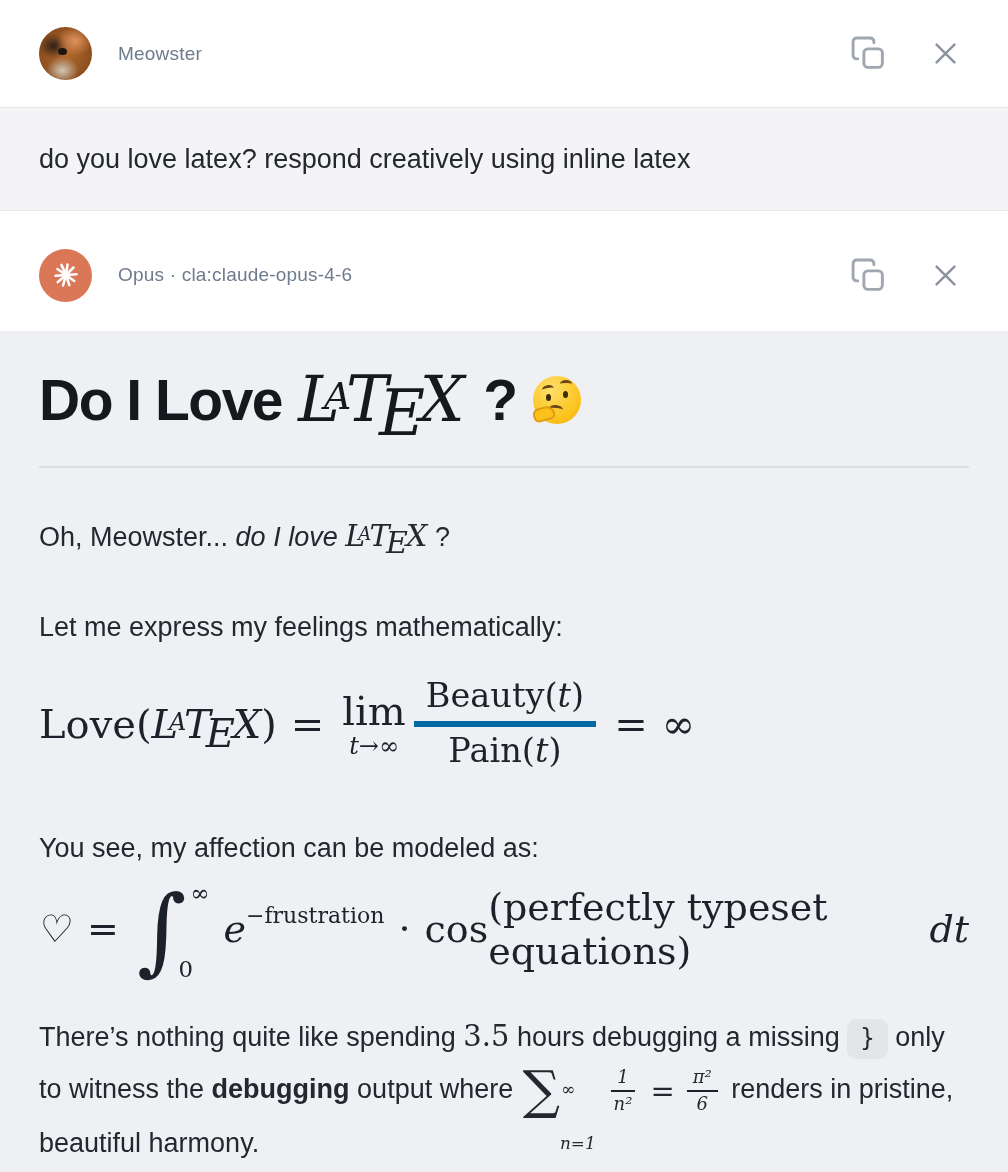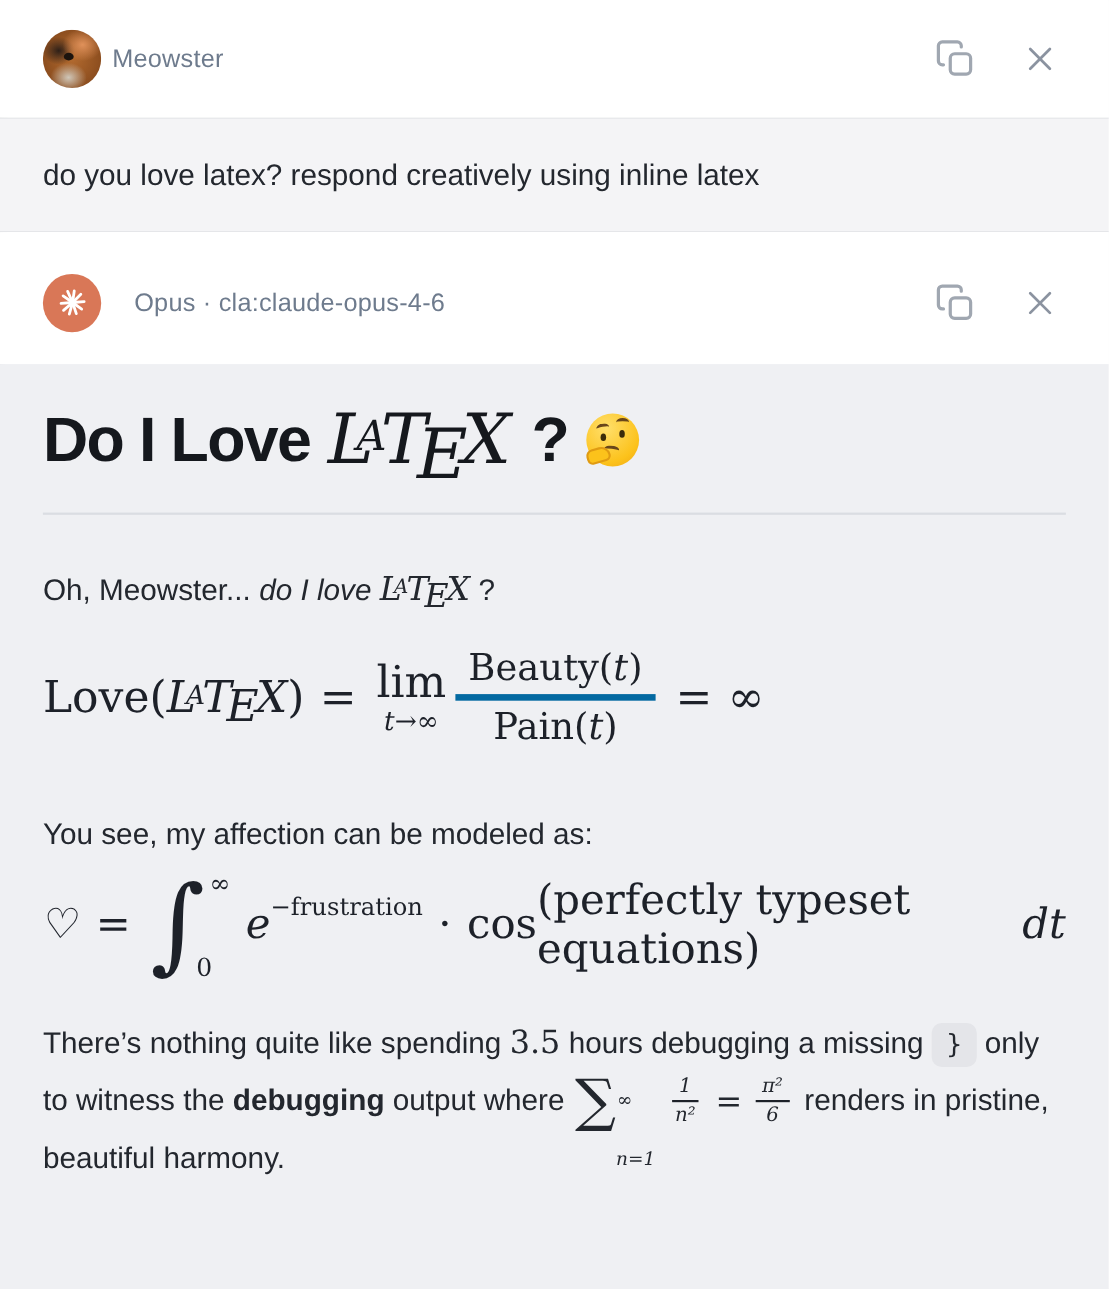--- a/index.html
+++ b/index.html
@@ -5,31 +5,31 @@
   * { box-sizing: border-box; margin: 0; padding: 0; }
   html,body { width:1008px; height:1172px; }
   body { font-family:"Liberation Sans", sans-serif; color:#23272e; background:#fff; overflow:hidden; }
 
   .panel { width:1008px; height:1172px; display:flex; flex-direction:column;
            box-shadow: inset 7px 0 9px -7px rgba(40,45,60,.35); position:relative; }
 
   
   .turn-header { background:#fff; display:flex; align-items:center; padding:0 46px 0 39px; flex:0 0 auto; }
   .header-user  { height:107px; }
-  .header-model { height:120px; padding-top:8px;gap:20px; }
+  .header-model { height:120px; padding-top:8px; }
   .avatar { width:53px; height:53px; border-radius:50%; flex:0 0 auto; position:relative; overflow:hidden; }
   .cat-avatar { background:
       radial-gradient(ellipse 55% 45% at 68% 26%, #e0915a 0%, rgba(224,138,74,0) 62%),
       radial-gradient(ellipse 42% 36% at 27% 36%, #2e2018 0%, rgba(46,32,24,0) 66%),
       radial-gradient(ellipse 52% 42% at 44% 82%, #cfc6b8 0%, rgba(207,198,184,0) 60%),
       radial-gradient(circle at 50% 50%, #b26a2f 0%, #86491c 82%); }
   .cat-avatar::after { content:""; position:absolute; left:35%; top:40%; width:9px; height:7px;
       border-radius:50%; background:#1c140e; }
   .claude-avatar { background:#d97757; display:flex; align-items:center; justify-content:center; }
-  .turn-name { margin-left:10px; font-size:23px; color:#6e7b8d; letter-spacing:.2px; }
+  .turn-name { margin-left:26px; font-size:19px; color:#6e7b8d; letter-spacing:.2px; }
   .header-actions { margin-left:auto; display:flex; align-items:center; gap:42px; }
   .icon-btn { background:none; border:none; padding:0; cursor:pointer; display:flex; align-items:center; }
 
   
   .msg-box { height:104px; background:#f4f4f6; border-top:1px solid #e5e6e9; border-bottom:1px solid #e5e6e9;
              display:flex; align-items:center; padding:16px 39px; flex:0 0 auto; }
   .msg-text { font-size:27px; color:#23272e; }
 
   
   .response { flex:1 1 auto; background:#eff0f3; padding:30px 39px 0; overflow:hidden; }
@@ -185,20 +185,21 @@
 
     <hr class="resp-hr">
 
     <p class="para p1">
       <span>Oh, Meowster...</span>
       <span class="it-sans">do I love</span>
       <span class="lx lx-inline"><span>L</span><span class="lx-a">A</span><span>T</span><span class="lx-e">E</span><span>X</span></span>
       <span>?</span>
     </p>
 
+    <p class="para p2">Let me express my feelings mathematically:</p>
 
     <div class="eq eq1">
       <span class="rm">Love</span>
         <span class="rm">(</span>
         <span class="lx"><span>L</span><span class="lx-a">A</span><span>T</span><span class="lx-e">E</span><span>X</span></span>
         <span class="rm">)</span>
       <span class="op rm">=</span>
       <span class="lim">
         <span class="rm">lim</span>
         <span class="lim-sub">t→∞</span>

